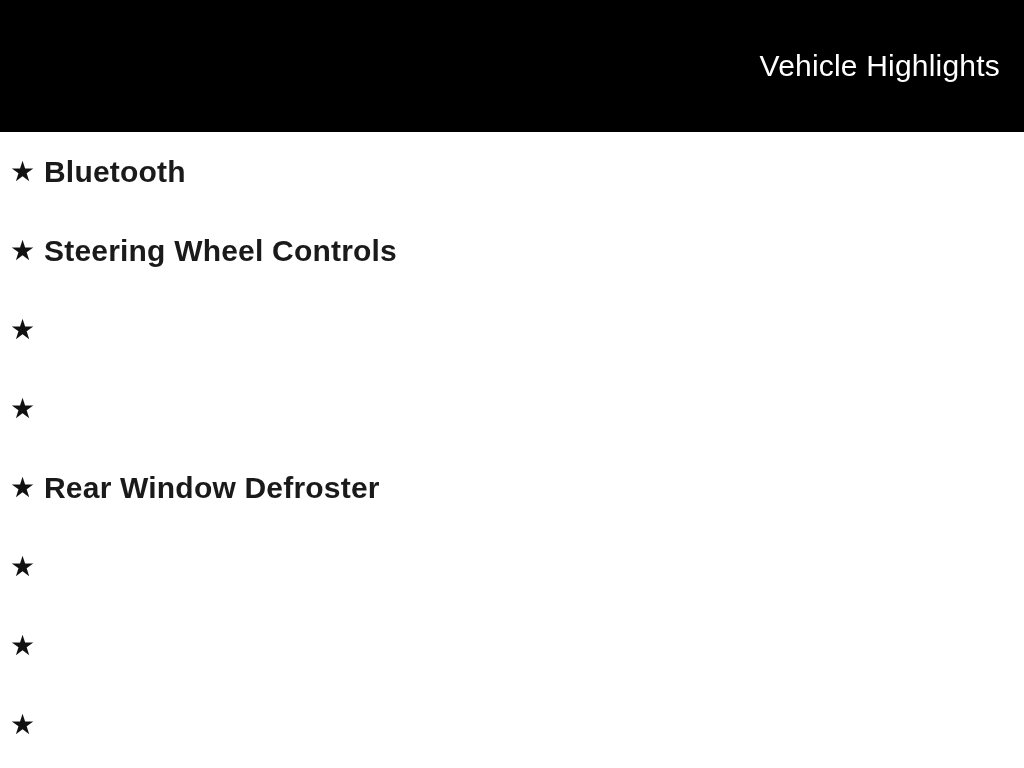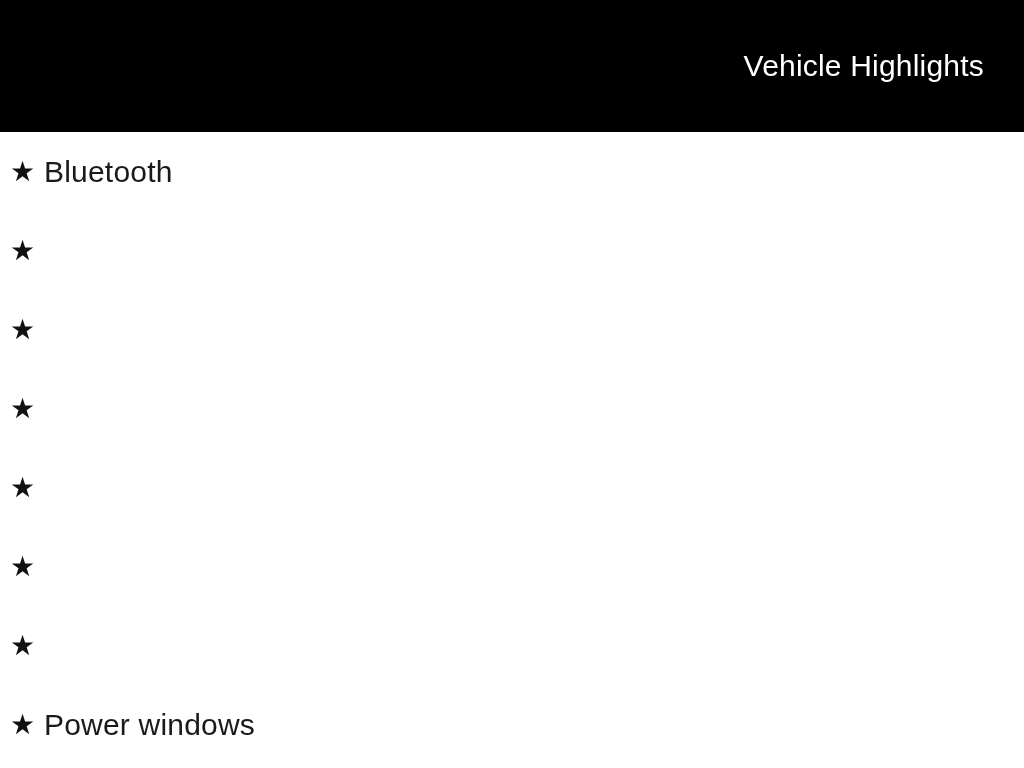--- a/index.html
+++ b/index.html
@@ -19,21 +19,21 @@
     height: 768px;
     background: #ffffff;
   }
   .header {
     width: 100%;
     height: 132px;
     background: #000000;
     display: flex;
     align-items: center;
     justify-content: flex-end;
-    padding-right: 40px;
+    padding-right: 24px;
   }
   .header-title {
     color: #ffffff;
     font-size: 30px;
     line-height: 1;
     letter-spacing: 0.2px;
   }
   .highlights-list {
     list-style: none;
     margin: 0;
@@ -51,53 +51,55 @@
     flex: 0 0 34px;
     width: 34px;
     font-size: 28px;
     line-height: 1;
     color: #111111;
     font-family: "DejaVu Sans", sans-serif;
   }
   .item-label {
     line-height: 1;
     letter-spacing: 0.2px;
+    font-weight: bold;
   }
 </style>
 </head>
 <body>
 
 <div class="page">
 
   <div class="header">
     <div class="header-title">Vehicle Highlights</div>
   </div>
 
   <ul class="highlights-list">
     <li class="highlight-item">
       <span class="star">★</span>
       <span class="item-label">Bluetooth</span>
     </li>
     <li class="highlight-item">
       <span class="star">★</span>
+      <span class="item-label">Steering Wheel Controls</span>
+    </li>
+    <li class="highlight-item">
+      <span class="star">★</span>
+    </li>
+    <li class="highlight-item">
+      <span class="star">★</span>
+    </li>
+    <li class="highlight-item">
+      <span class="star">★</span>
+      <span class="item-label">Rear Window Defroster</span>
     </li>
     <li class="highlight-item">
       <span class="star">★</span>
     </li>
     <li class="highlight-item">
       <span class="star">★</span>
     </li>
     <li class="highlight-item">
       <span class="star">★</span>
     </li>
-    <li class="highlight-item">
-      <span class="star">★</span>
-    </li>
-    <li class="highlight-item">
-      <span class="star">★</span>
-    </li>
-    <li class="highlight-item">
-      <span class="star">★</span>
-      <span class="item-label">Power windows</span>
-    </li>
   </ul>
 
 </div>
 
 </body></html>

